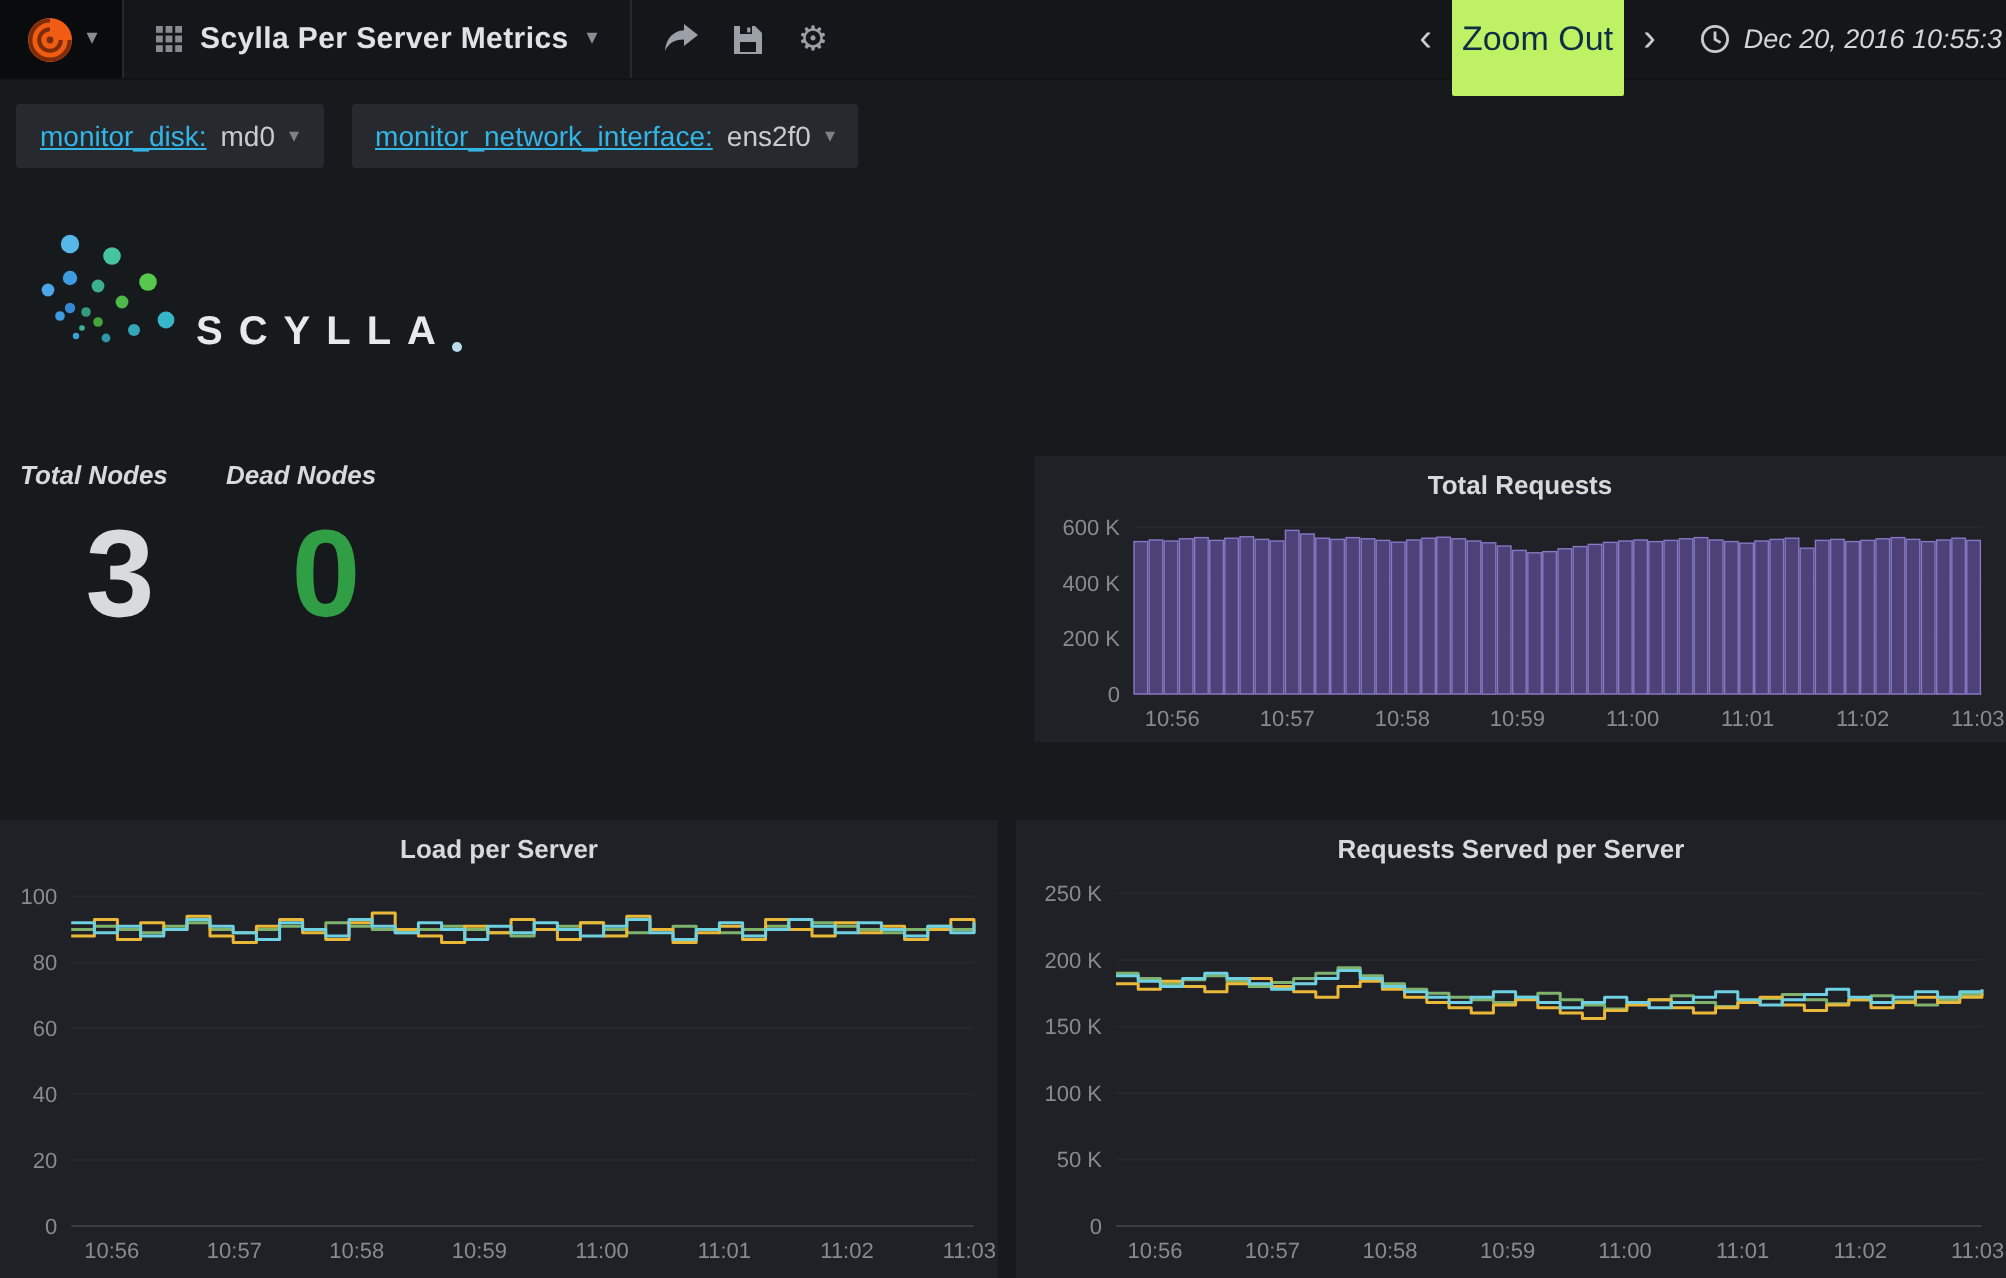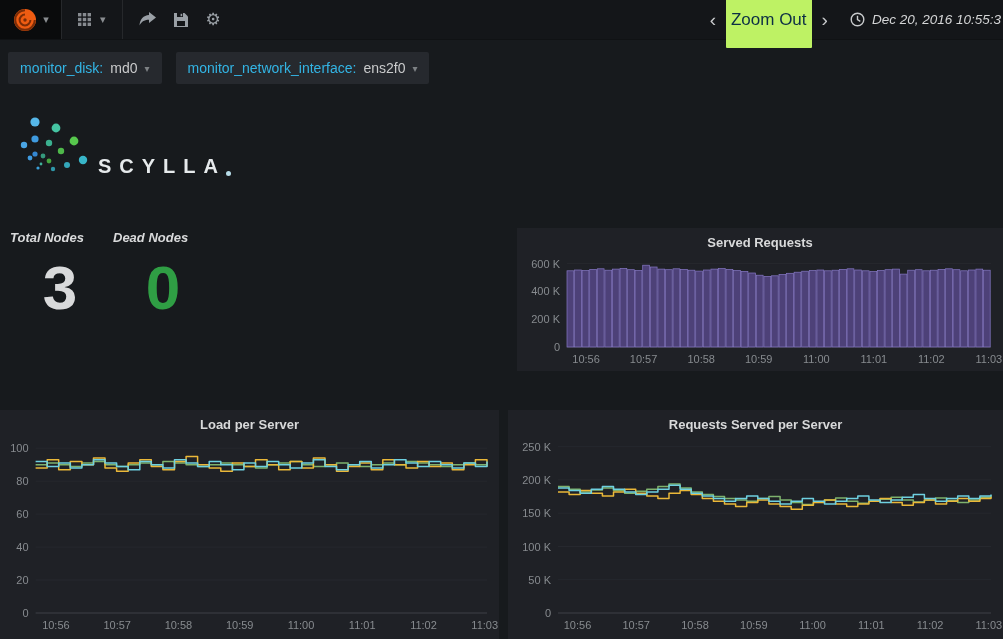--- a/index.html
+++ b/index.html
@@ -30,21 +30,21 @@
   .zoom-out { background:#bef264; color:#0d2f45; font-size:17px; padding:18px 5px;
               cursor:pointer; border-radius:1px; }
   .time-picker { display:flex; align-items:flex-end; gap:7px; margin-left:12px;
                  font-size:13.5px; color:#d4d5d6; cursor:pointer; overflow:hidden;font-style:italic; }
 
   
   .submenu { position:absolute; top:40px; left:0; width:100%; padding:12px 0 0 8px;
              display:flex; gap:14px; }
   .chip { display:inline-flex; align-items:center; gap:7px; padding:8px 12px;
           background:#26292e; border-radius:2px; cursor:pointer; font-size:14px; }
-  .chip-label { color:#33b5e5; }
+  .chip-label { color:#33b5e5;text-decoration:underline; }
   .chip-value { color:#c9cacb; }
   .chip-caret { color:#7d8184; font-size:10px; }
 
   
   .scylla-logo { position:absolute; top:108px; left:12px; display:flex;
                  align-items:flex-end; }
   .scylla-text { font-size:20px; font-weight:600; letter-spacing:8px;
                  color:#e6eaec; margin:0 0 10px 8px;text-align:right; }
   .scylla-dot { width:5px; height:5px; border-radius:50%; background:#b7dce8;
                 margin:0 0 12px 0; display:inline-block; }
@@ -90,20 +90,21 @@
             <rect x="4.8" y="0" width="3.4" height="3.4"></rect>
             <rect x="9.6" y="0" width="3.4" height="3.4"></rect>
           <rect x="0" y="4.8" width="3.4" height="3.4"></rect>
             <rect x="4.8" y="4.8" width="3.4" height="3.4"></rect>
             <rect x="9.6" y="4.8" width="3.4" height="3.4"></rect>
           <rect x="0" y="9.6" width="3.4" height="3.4"></rect>
             <rect x="4.8" y="9.6" width="3.4" height="3.4"></rect>
             <rect x="9.6" y="9.6" width="3.4" height="3.4"></rect>
         </g>
       </svg>
+      <span class="dash-title">Scylla Per Server Metrics</span>
       <span class="caret">▾</span>
     </div>
 
     <div class="nav-actions">
       <button class="icon-btn">
         <svg width="17" height="15" viewBox="0 0 17 15">
           <path d="M10 0l7 5.5L10 11V7.8C4.8 7.8 2.2 10 .5 13.6.9 7.4 4.5 3.4 10 3.1z" fill="#9aa0a6"></path>
         </svg>
       </button>
       <button class="icon-btn">
@@ -172,21 +173,21 @@
   <div class="stat" id="stat-total">
     <div class="stat-title">Total Nodes</div>
     <div class="stat-value" style="color: rgb(217, 218, 219);">3</div>
   </div>
   <div class="stat" id="stat-dead">
     <div class="stat-title">Dead Nodes</div>
     <div class="stat-value" style="color: rgb(47, 158, 68);">0</div>
   </div>
 
   <div class="panel" id="panel-total">
-    <div class="panel-title">Served Requests</div>
+    <div class="panel-title">Total Requests</div>
     <svg class="chart" width="486" height="117">
         <line x1="50" x2="474" y1="95.0" y2="95.0" stroke="#26282e" stroke-width="1"></line>
         <text x="43" y="99" fill="#878b8f" font-size="11" text-anchor="end">0</text>
         <line x1="50" x2="474" y1="67.2" y2="67.2" stroke="#26282e" stroke-width="1"></line>
         <text x="43" y="71.2" fill="#878b8f" font-size="11" text-anchor="end">200 K</text>
         <line x1="50" x2="474" y1="39.4" y2="39.4" stroke="#26282e" stroke-width="1"></line>
         <text x="43" y="43.4" fill="#878b8f" font-size="11" text-anchor="end">400 K</text>
         <line x1="50" x2="474" y1="11.6" y2="11.6" stroke="#26282e" stroke-width="1"></line>
         <text x="43" y="15.6" fill="#878b8f" font-size="11" text-anchor="end">600 K</text>
         <text x="69.1" y="111" fill="#878b8f" font-size="11" text-anchor="middle">10:56</text>

